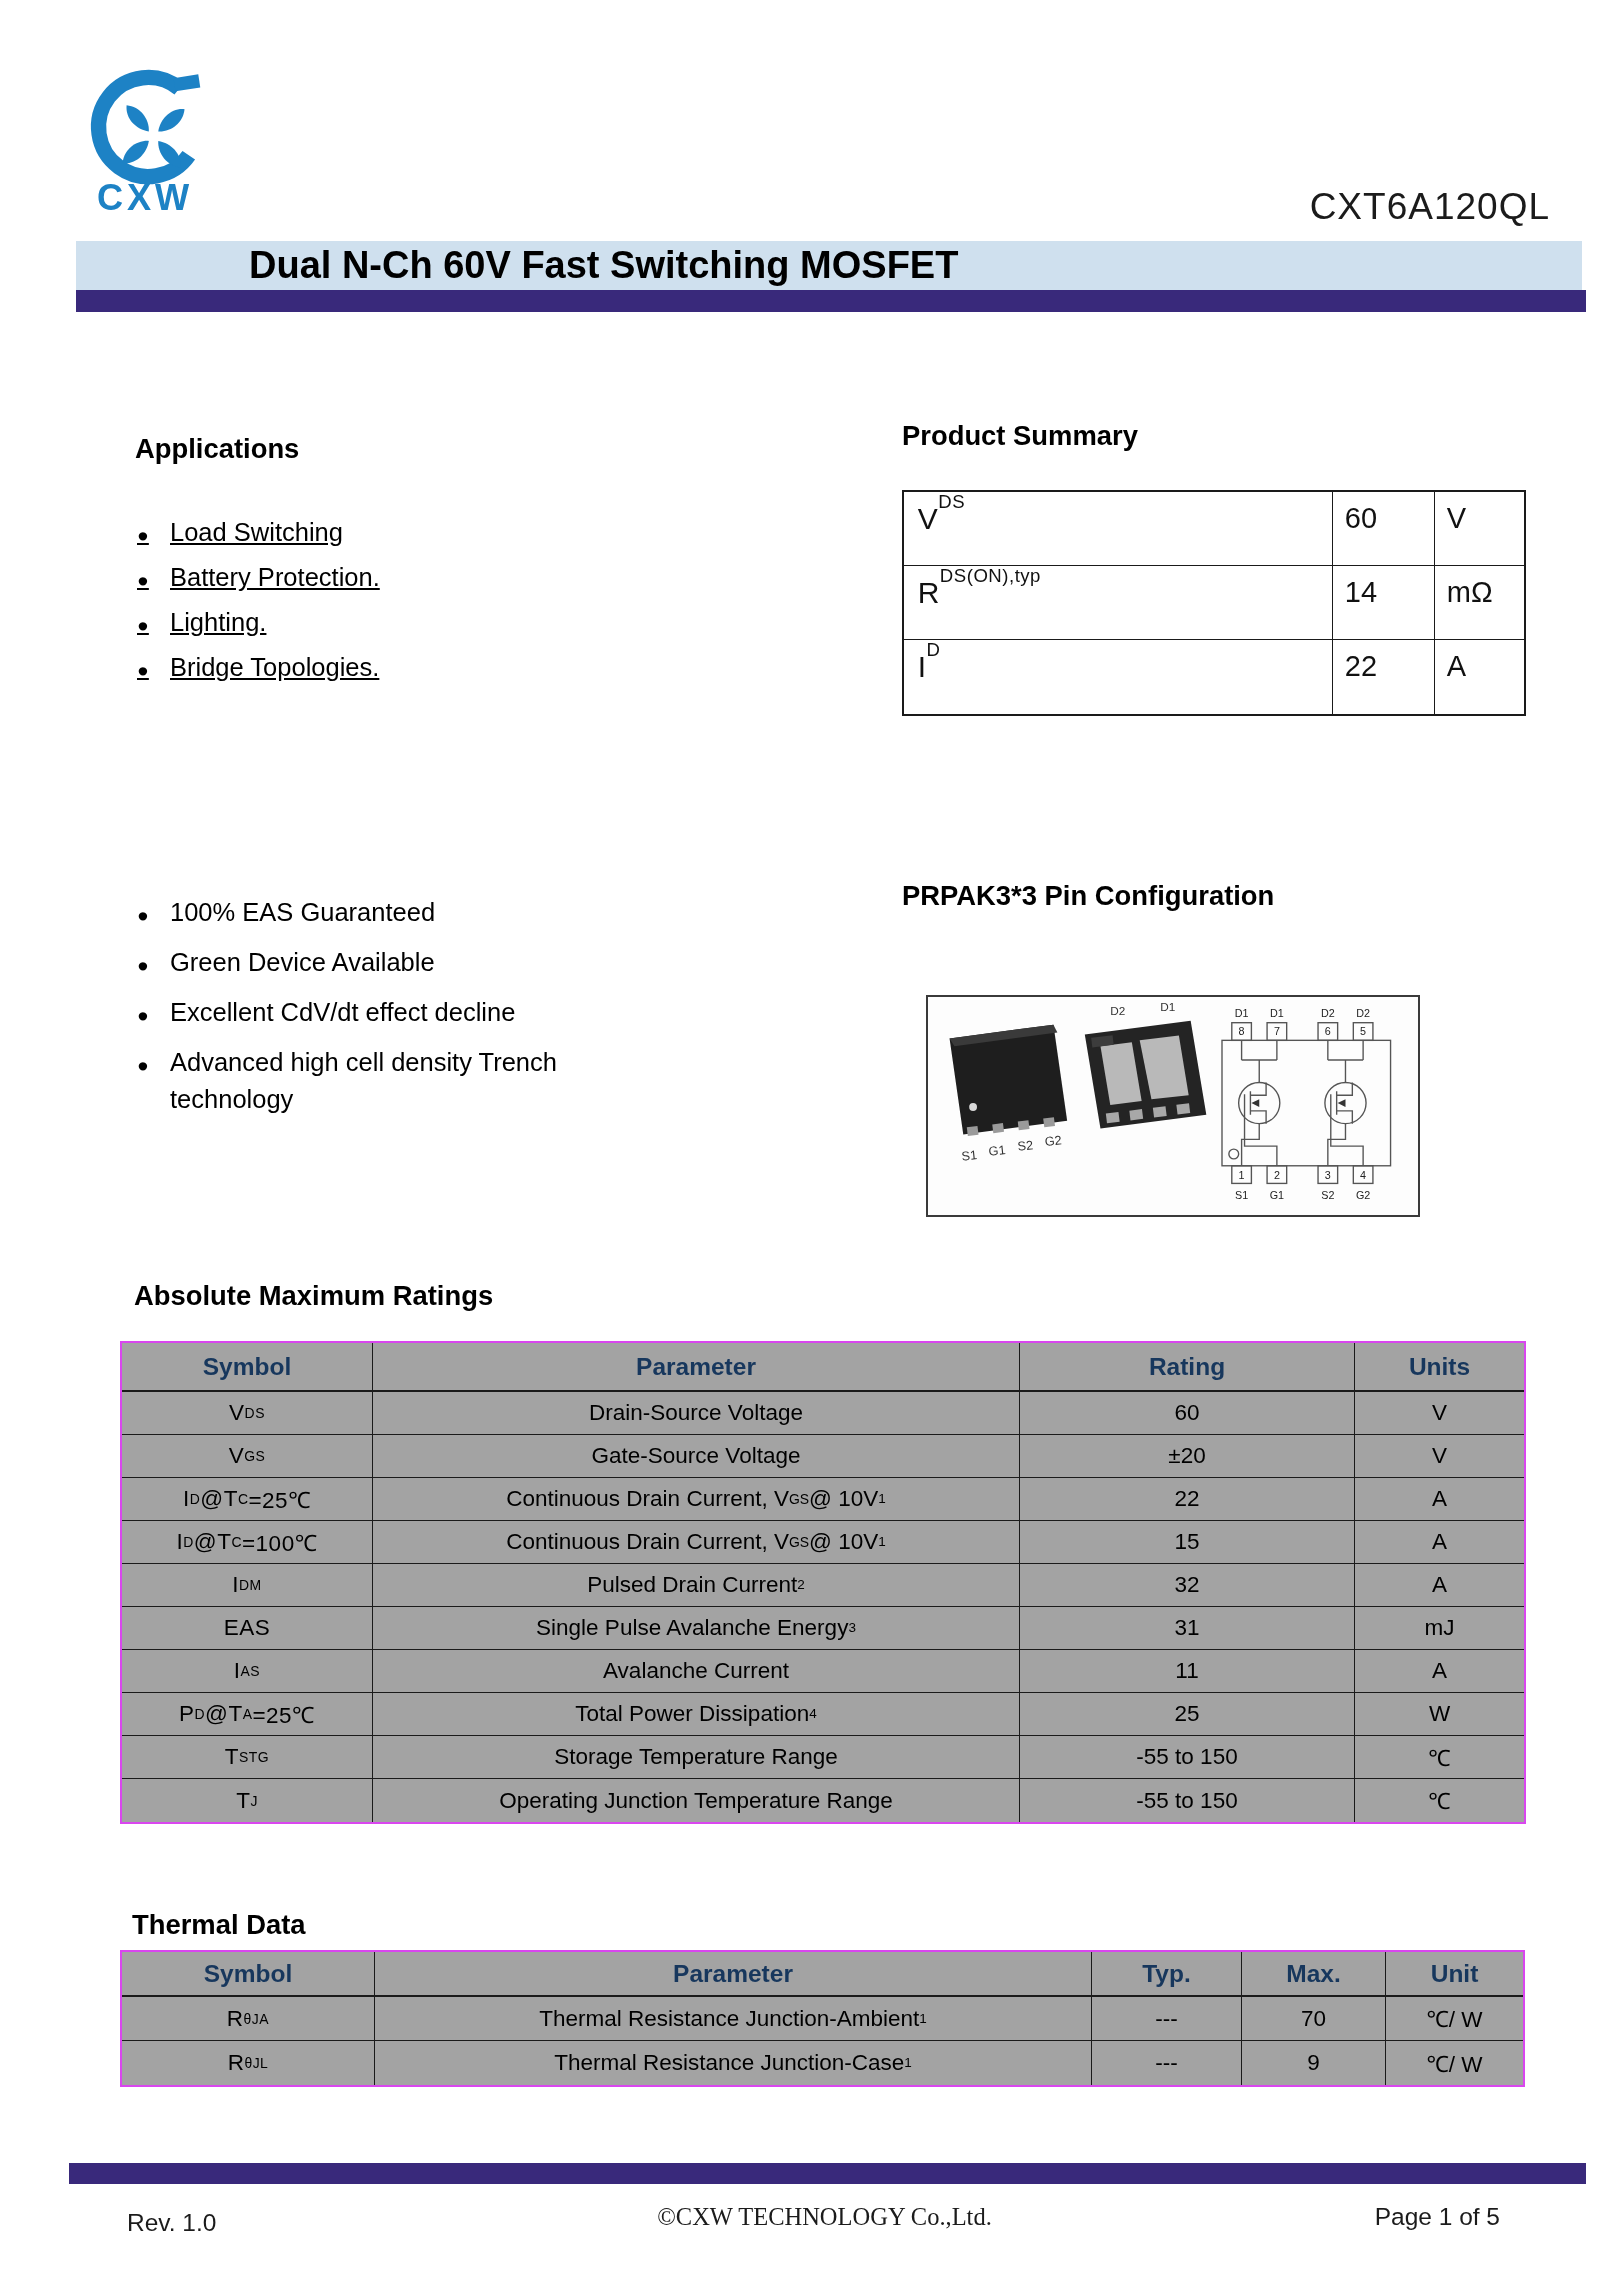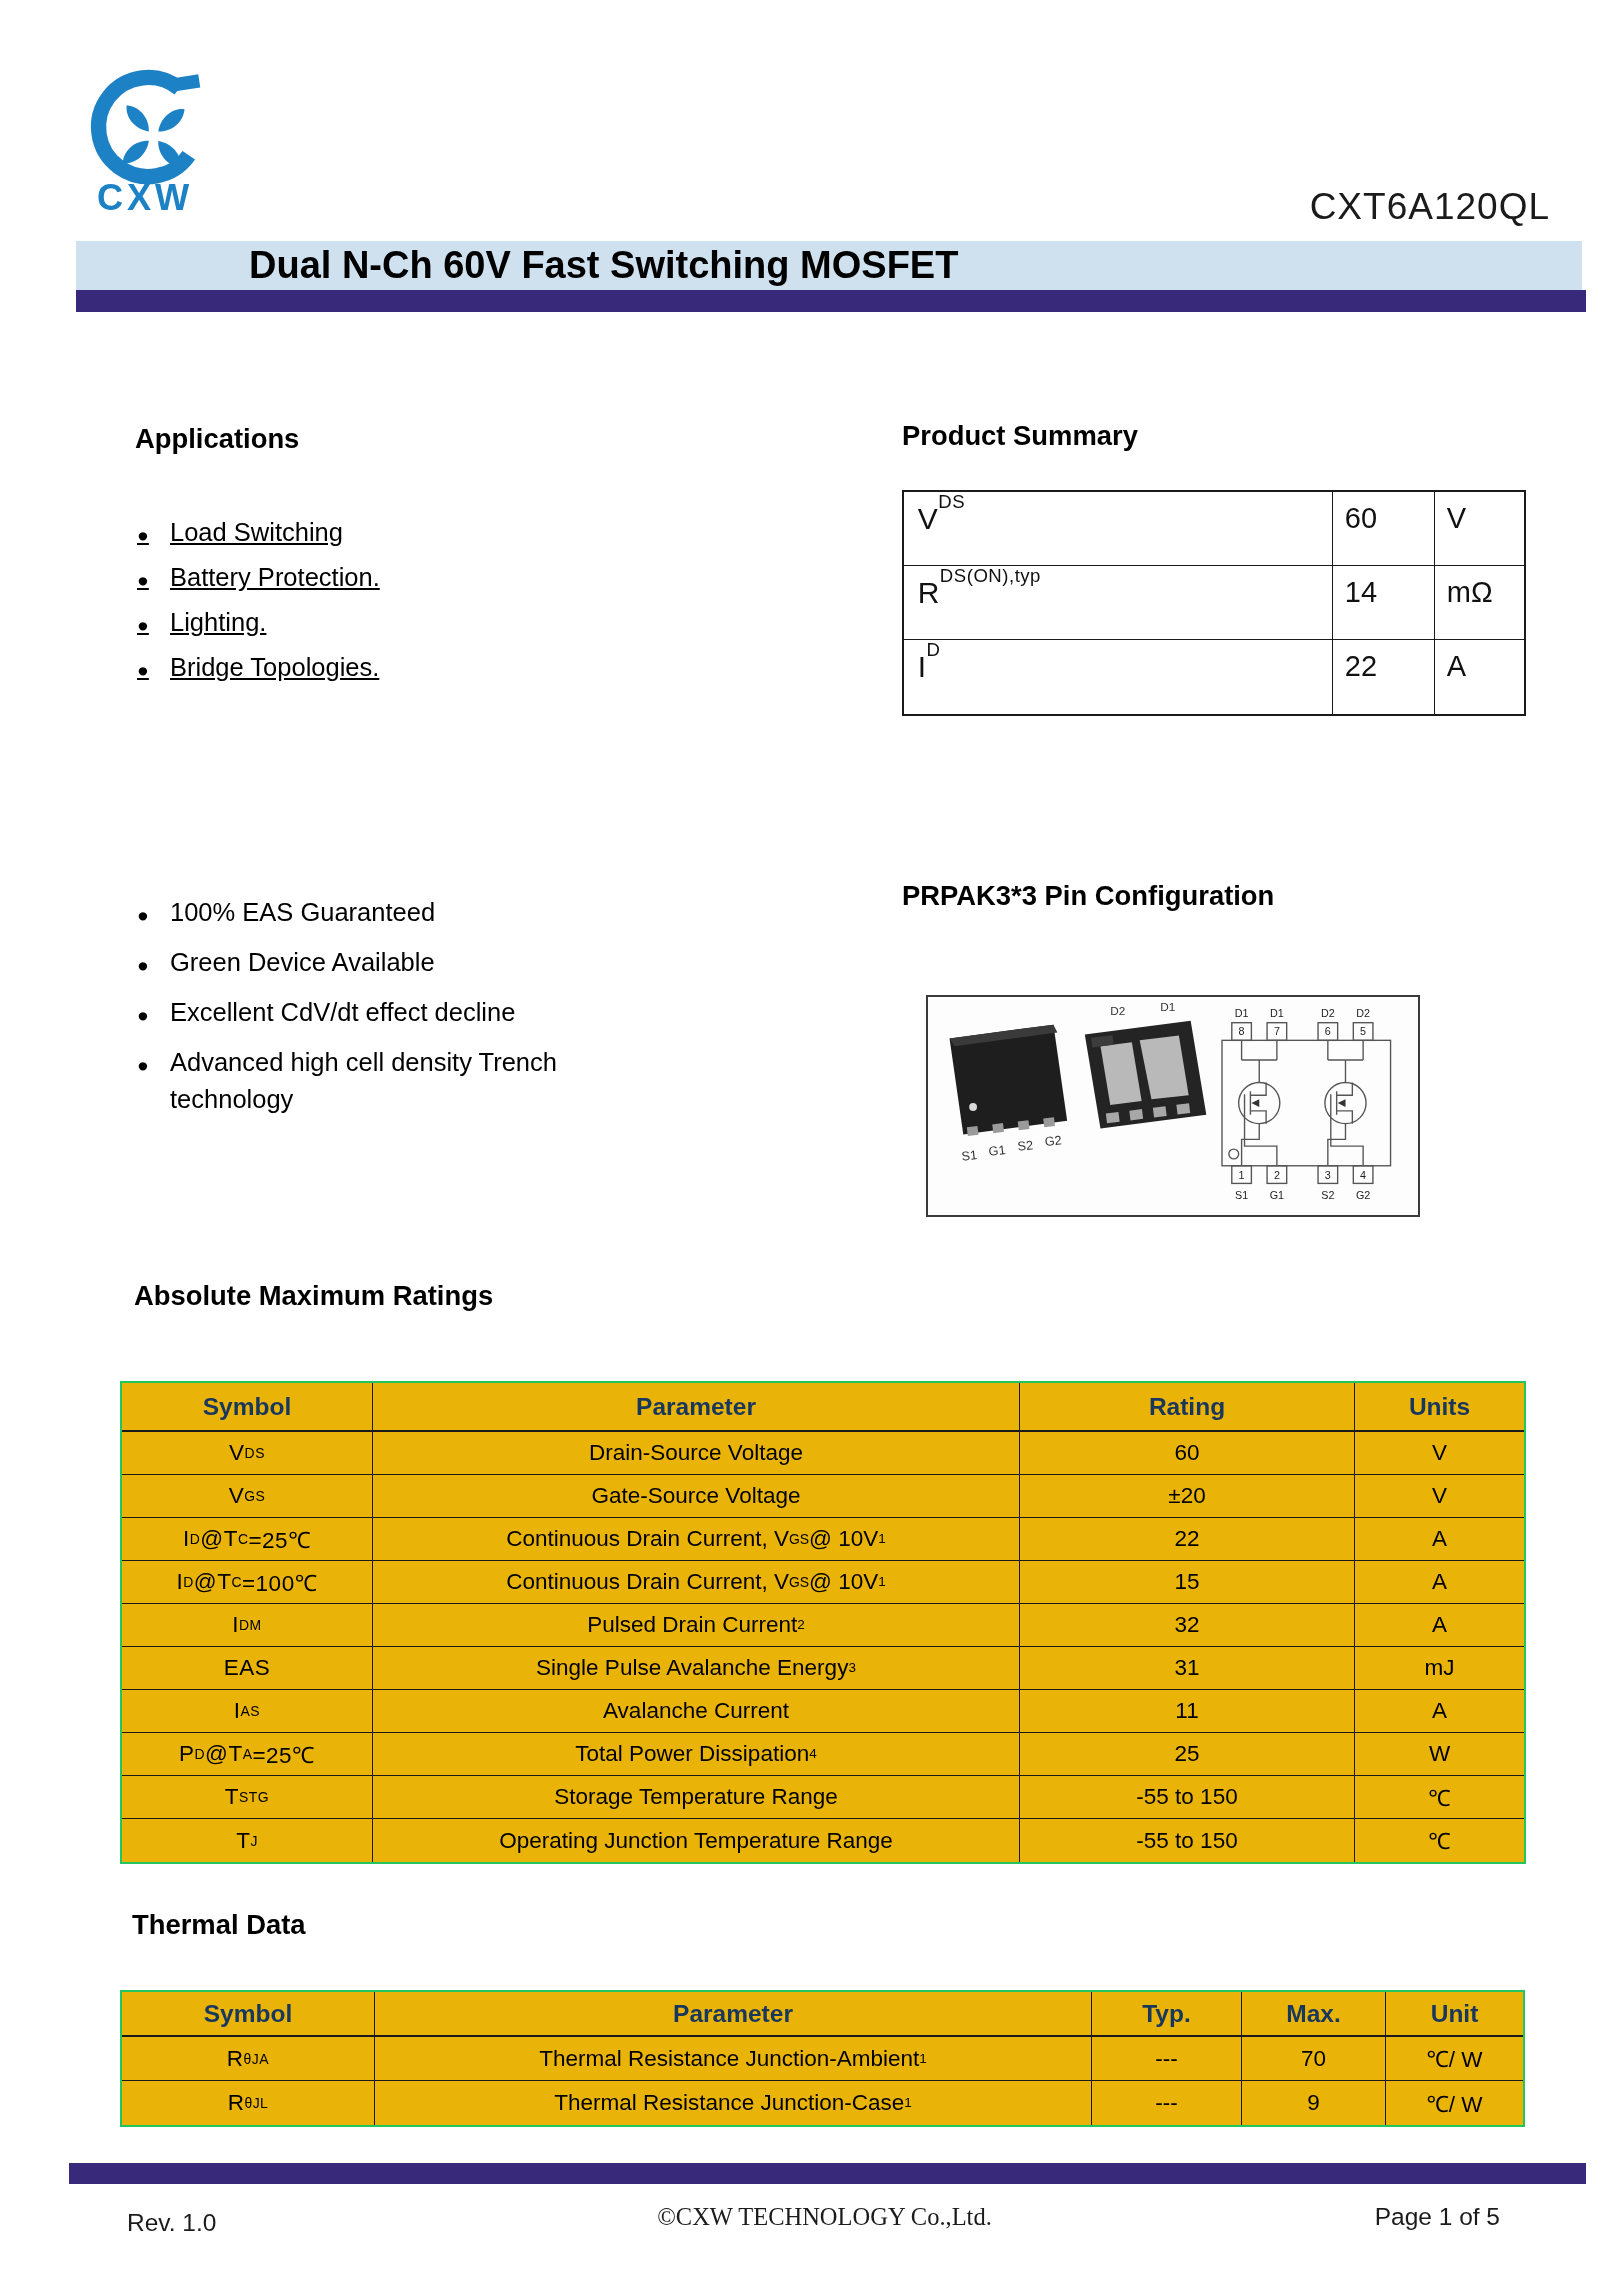--- a/index.html
+++ b/index.html
@@ -38,21 +38,21 @@
   .ps-table>div{border-right:1px solid #1a1a1a;border-bottom:1px solid #1a1a1a;
     display:flex;align-items:flex-start;padding:9.8px 0 0 13.7px;font-size:30px;}
   .ps-table>div:nth-child(3n){border-right:none;}
   .ps-table>div:nth-last-child(-n+3){border-bottom:none;}
   .ps-table .val{font-size:29px;padding-left:11.8px;}
 
   
   .pin-box{position:absolute;left:926px;top:995px;width:490px;height:218px;border:2px solid #3a3a3a;background:#fdfdfd;}
 
   
-  .tbl{position:absolute;display:grid;border:2px solid #22c55e;background:#eab308;margin-top:40px;}
+  .tbl{position:absolute;display:grid;border:2px solid #d946ef;background:#a3a3a3;}
   .tbl>div{border-right:1px solid #1a1a1a;border-bottom:1px solid #1a1a1a;
     display:flex;align-items:center;justify-content:center;font-size:22.5px;color:#000;text-align:center;}
   .tbl .th{font-size:24.5px;font-weight:bold;color:#17375d;border-bottom:2px solid #1a1a1a;}
   .amr{left:120px;top:1341px;grid-template-columns:251px 647px 335px 169px;grid-template-rows:49px repeat(10,43px);}
   .amr>div:nth-child(4n){border-right:none;}
   .amr>div:nth-last-child(-n+4){border-bottom:none;}
   .th-tbl{left:120px;top:1950px;grid-template-columns:253px 717px 150px 144px 137px;grid-template-rows:45px repeat(2,44px);}
   .th-tbl>div:nth-child(5n){border-right:none;}
   .th-tbl>div:nth-last-child(-n+5){border-bottom:none;}
   .sym{letter-spacing:0.5px;}
@@ -90,21 +90,21 @@
     </g>
     <text x="75" y="180" text-anchor="middle" font-size="38" font-weight="bold" letter-spacing="4" fill="#1d82c5">CXW</text>
   </svg>
 
   <div class="part-number">CXT6A120QL</div>
   <div class="banner">
     <span>Dual N-Ch 60V Fast Switching MOSFET</span>
   </div>
   <div class="banner-bar"></div>
 
-  <div class="h2" style="left:135px;top:423px;">Applications</div>
+  <div class="h2" style="left:135px;top:433px;">Applications</div>
   <ul class="blist apps" style="left:137px;top:502px;">
     <li>
         <span class="dot"></span>
         <span>Load Switching</span>
       </li>
     <li>
         <span class="dot"></span>
         <span>Battery Protection.</span>
       </li>
     <li>

